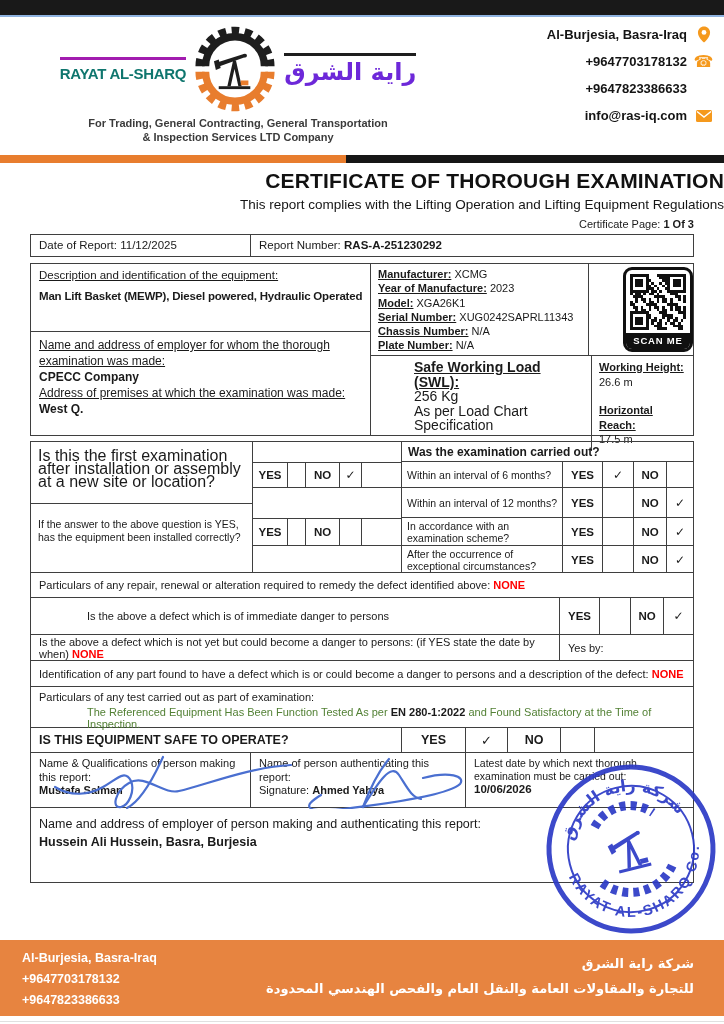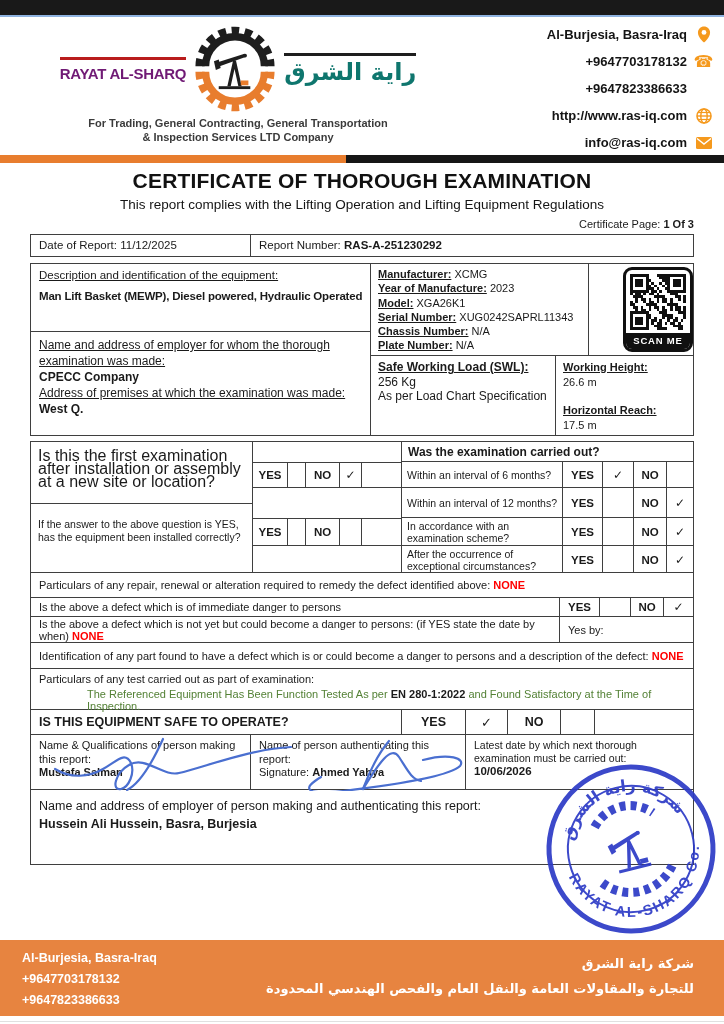--- a/index.html
+++ b/index.html
@@ -14,38 +14,38 @@
   .red { color: #FF0000; font-weight: bold; }
   .green { color: #538135; }
 
   
   .topbar { position:absolute; top:0; left:0; right:0; height:17px; background:#191919; border-bottom:2px solid #8fb3e0; }
 
   
   .header { position:absolute; top:19px; left:0; right:0; height:136px; }
   .logo-area { position:absolute; left:88px; top:4px; width:300px; text-align:center; }
   .logo-row { display:flex; align-items:center; justify-content:center; gap:3px; }
-  .logo-name-en { font-size:15px; font-weight:bold; color:#701a75; letter-spacing:-0.3px; white-space:nowrap;
-    border-top:3px solid #b91c1c; padding-top:5px; }
-  .logo-name-ar { font-family:"DejaVu Sans", sans-serif; font-size:24px; font-weight:bold; color:#0f766e; white-space:nowrap;
+  .logo-name-en { font-size:15px; font-weight:bold; color:#0f766e; letter-spacing:-0.3px; white-space:nowrap;
+    border-top:3px solid #a21caf; padding-top:5px; }
+  .logo-name-ar { font-family:"DejaVu Sans", sans-serif; font-size:24px; font-weight:bold; color:#6d28d9; white-space:nowrap;
     border-top:3px solid #1e1e1e; padding-top:2px; }
   .logo-gear { width:92px; height:92px; flex:0 0 auto; }
   .logo-tagline { margin-top:1px; font-size:11px; font-weight:bold; color:#3b3b3b; line-height:14px; }
 
   .contact { position:absolute; right:12px; top:2px; }
   .contact-row { display:flex; justify-content:flex-end; align-items:center; gap:8px; height:27px; font-size:13px; font-weight:bold; color:#141414; }
   .cicon { width:17px; height:17px; display:flex; align-items:center; justify-content:center; color:#F5991D; font-size:16px; }
 
   
   .divider { position:absolute; top:155px; left:0; right:0; height:8px; display:flex; }
   .divider .d-orange { width:346px; background:#E87D2E; }
   .divider .d-black { flex:1; background:#161616; }
 
   
-  .title-wrap { position:absolute; top:169px; left:0; right:0; text-align:center; }
+  .title-wrap { position:absolute; top:169px; left:0; right:0; text-align:right; }
   .title-main { font-size:21px; font-weight:bold; color:#111; letter-spacing:0.2px; }
   .title-sub { font-size:13.5px; margin-top:4px; color:#151515; }
   .page-line { position:absolute; top:218px; right:30px; font-size:11px; }
 
   
   .dates-row { position:absolute; top:234px; left:30px; width:664px; height:23px; display:flex; border:1px solid #3f3f3f; font-size:11.5px; }
   .dates-cell { padding:4px 8px; white-space:nowrap; overflow:hidden; }
   .dc1 { width:220px; border-right:1px solid #3f3f3f; }
   .dc2 { width:220px; border-right:1px solid #3f3f3f; }
   .dc3 { flex:1; }
@@ -55,21 +55,21 @@
   .eq-left { width:340px; border-right:1px solid #3f3f3f; display:flex; flex-direction:column; }
   .eq-desc { height:68px; border-bottom:1px solid #3f3f3f; padding:5px 8px; }
   .eq-desc .val { margin-top:9px; white-space:nowrap; letter-spacing:-0.2px; }
   .eq-emp { flex:1; padding:5px 8px; line-height:16px; font-size:12px; }
   .eq-right { flex:1; display:flex; flex-direction:column; }
   .eq-rt { height:92px; border-bottom:1px solid #3f3f3f; display:flex; }
   .eq-manu { width:218px; border-right:1px solid #3f3f3f; padding:3px 7px; }
   .manu-line { font-size:11px; line-height:14.3px; white-space:nowrap; }
   .eq-qr { flex:1; display:flex; align-items:center; justify-content:flex-end; }
   .eq-rb { flex:1; display:flex; }
-  .eq-swl { width:185px; border-right:1px solid #3f3f3f; padding:4px 7px; font-size:12px; line-height:14.5px; }
+  .eq-swl { width:185px; border-right:1px solid #3f3f3f; padding:4px 7px; font-size:14px; line-height:14.5px;margin-left:36px; }
   .eq-wh { flex:1; padding:4px 7px; font-size:11px; line-height:14.5px; }
   .wh-gap { height:14px; }
 
   
   .qr-badge { width:70px; border:3px solid #101010; border-radius:9px; background:#fff; overflow:hidden; }
   .qr-grid { width:56px; height:56px; margin:4px auto 0; display:grid; grid-template-columns:repeat(21,1fr); grid-template-rows:repeat(21,1fr); }
   .qr-grid div.on { background:#101010; }
   .qr-label { background:#101010; color:#fff; font-size:9.5px; font-weight:bold; text-align:center; padding:2px 0 3px; letter-spacing:0.8px; margin-top:3px; }
 
   
@@ -97,21 +97,21 @@
   .ex-ryes { width:40px; border-left:1px solid #3f3f3f; font-weight:bold; font-size:11.5px; }
   .ex-rc1 { width:31px; border-left:1px solid #3f3f3f; font-size:12px; }
   .ex-rno { width:33px; border-left:1px solid #3f3f3f; font-weight:bold; font-size:11.5px; }
   .ex-rc2 { flex:1; border-left:1px solid #3f3f3f; font-size:12px; }
 
   
   .rows { position:absolute; top:573px; left:30px; width:664px; font-size:11px; }
   .row { border:1px solid #3f3f3f; margin-top:-1px; display:flex; align-items:center; background:#fff; }
   .row-pad { padding-left:8px; padding-right:6px; }
   .row-a { height:26px; }
-  .row-b { height:20px; }
+  .row-b { height:38px;padding-left:48px; }
   .row-c { height:27px;justify-content:space-between; }
   .row-d { height:27px; }
   .row-e { height:42px; display:block; padding-top:4px; }
   .row-e .line2 { padding-left:48px; margin-top:3px; font-size:11px; }
   .row-f { height:26px; }
   .row-f .q { flex:1; font-size:12.5px; font-weight:bold; padding-left:8px; }
   .yncell { display:flex; align-items:center; justify-content:center; align-self:stretch; border-left:1px solid #3f3f3f; }
   .fb-yes { width:64px; font-weight:bold; font-size:12.5px; }
   .fb-c1 { width:42px; font-size:13px; }
   .fb-no { width:53px; font-weight:bold; font-size:12.5px; }
@@ -184,32 +184,20 @@
             </svg>
         </span>
       </div>
       <div class="contact-row">
         <span>+9647703178132</span>
         <span class="cicon">☎</span>
       </div>
       <div class="contact-row">
         <span>+9647823386633</span>
         <span class="cicon"></span>
-      </div>
-      <div class="contact-row">
-        <span>http://www.ras-iq.com</span>
-        <span class="cicon">
-          <svg width="16" height="16" viewBox="0 0 16 16">
-              <circle cx="8" cy="8" r="7" fill="none" stroke="#F5991D" stroke-width="1.6"></circle>
-              <ellipse cx="8" cy="8" rx="3.2" ry="7" fill="none" stroke="#F5991D" stroke-width="1.4"></ellipse>
-              <line x1="1" y1="8" x2="15" y2="8" stroke="#F5991D" stroke-width="1.4"></line>
-              <line x1="2" y1="4.5" x2="14" y2="4.5" stroke="#F5991D" stroke-width="1.2"></line>
-              <line x1="2" y1="11.5" x2="14" y2="11.5" stroke="#F5991D" stroke-width="1.2"></line>
-            </svg>
-        </span>
       </div>
       <div class="contact-row">
         <span>info@ras-iq.com</span>
         <span class="cicon">
           <svg width="16" height="12" viewBox="0 0 16 12">
               <rect x="0" y="0" width="16" height="12" rx="1.5" fill="#F5991D"></rect>
               <polyline points="1,1.5 8,7 15,1.5" fill="none" stroke="#fff" stroke-width="1.4"></polyline>
             </svg>
         </span>
       </div>

